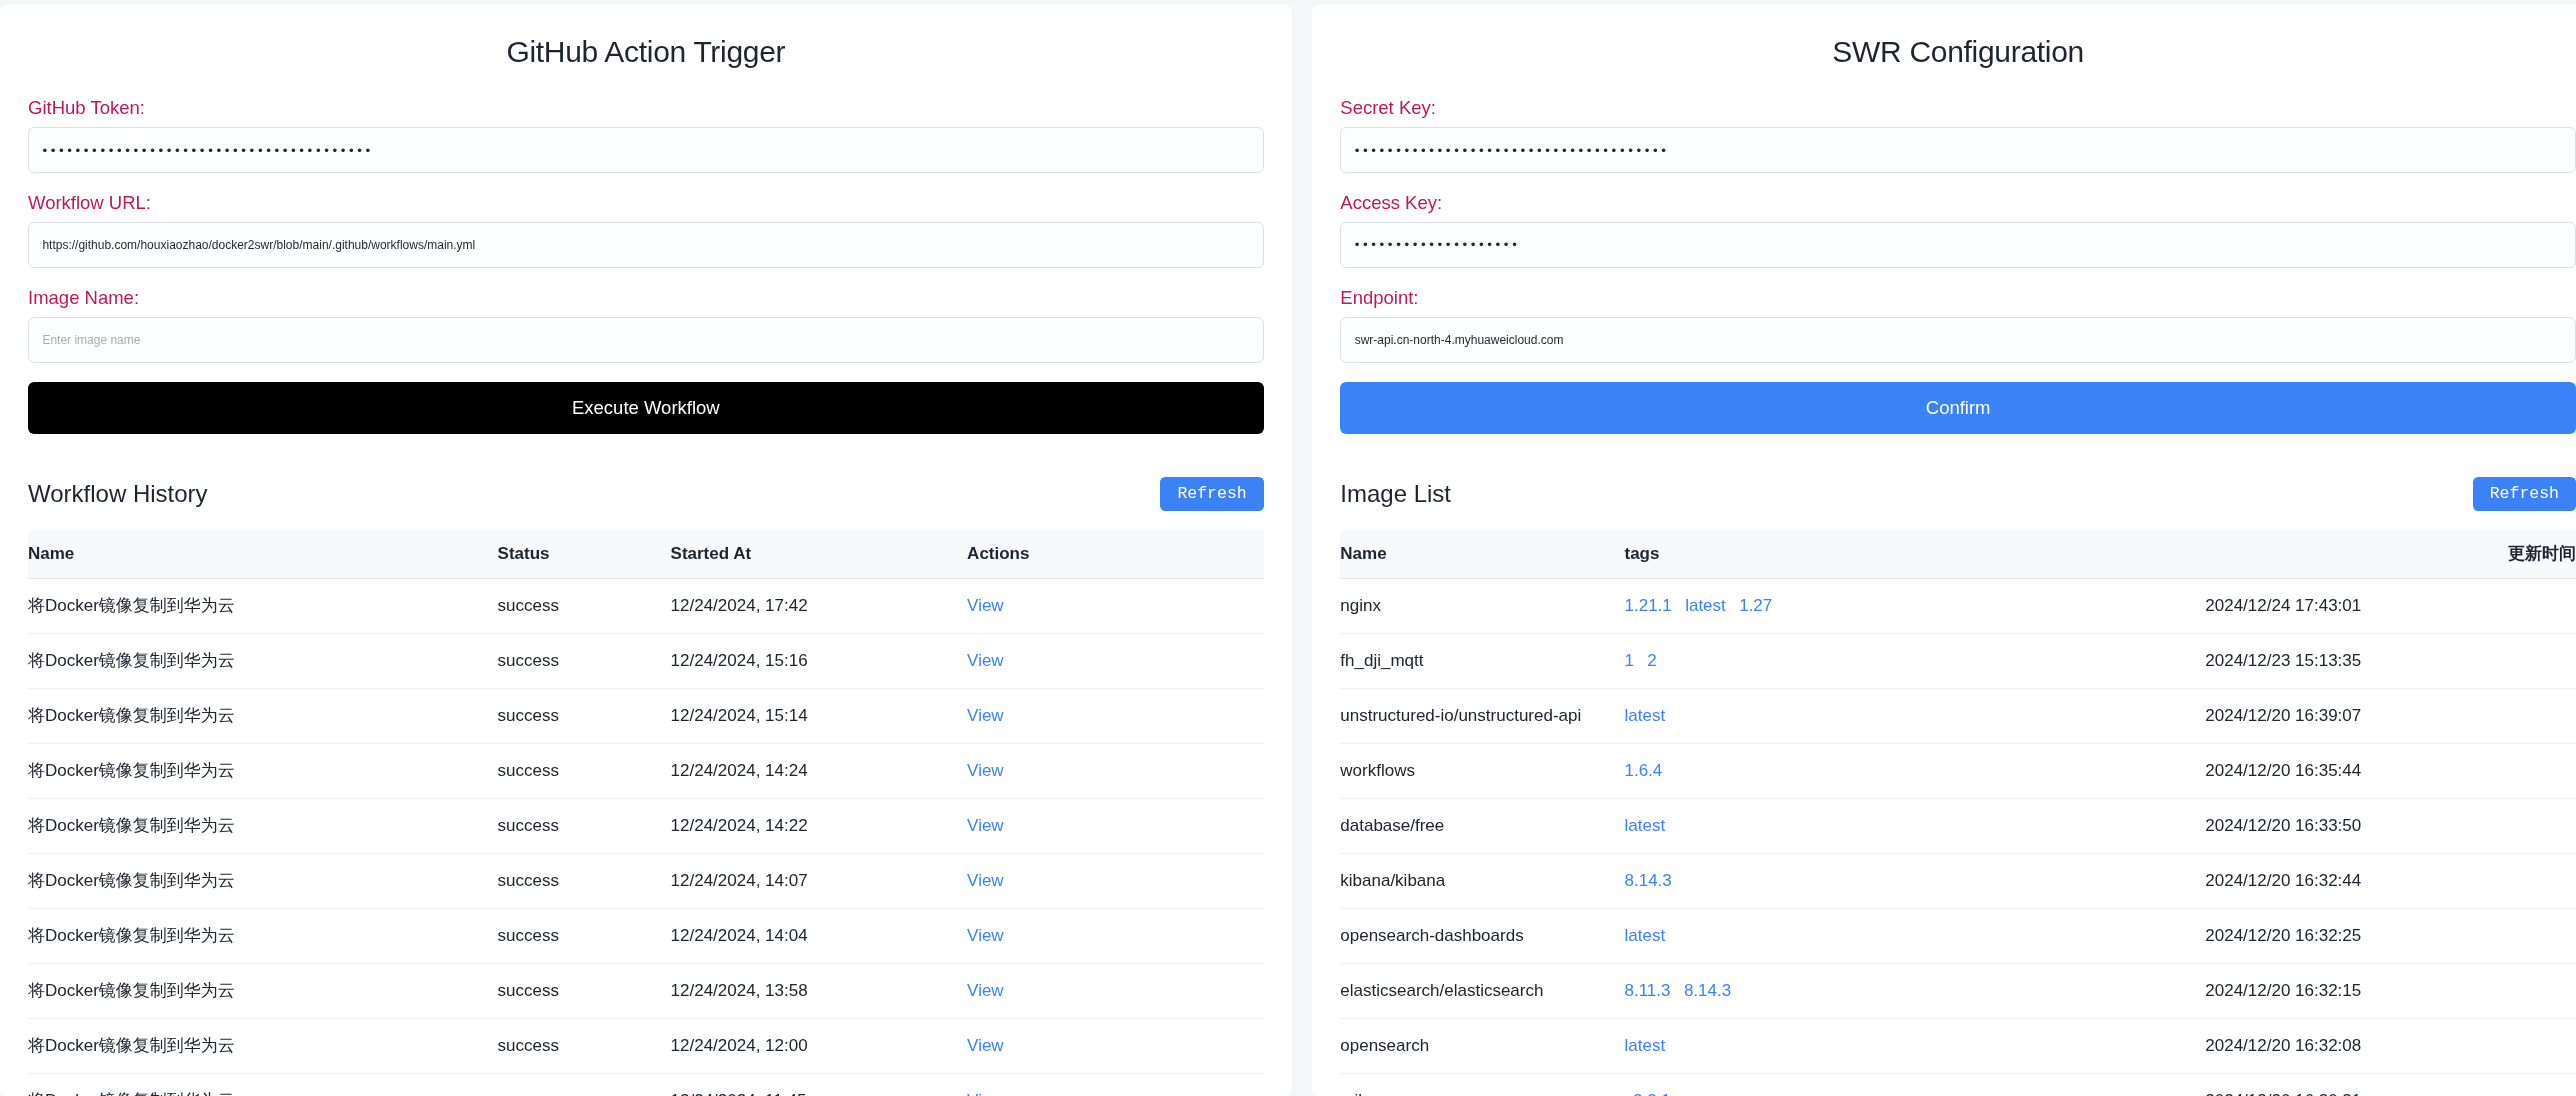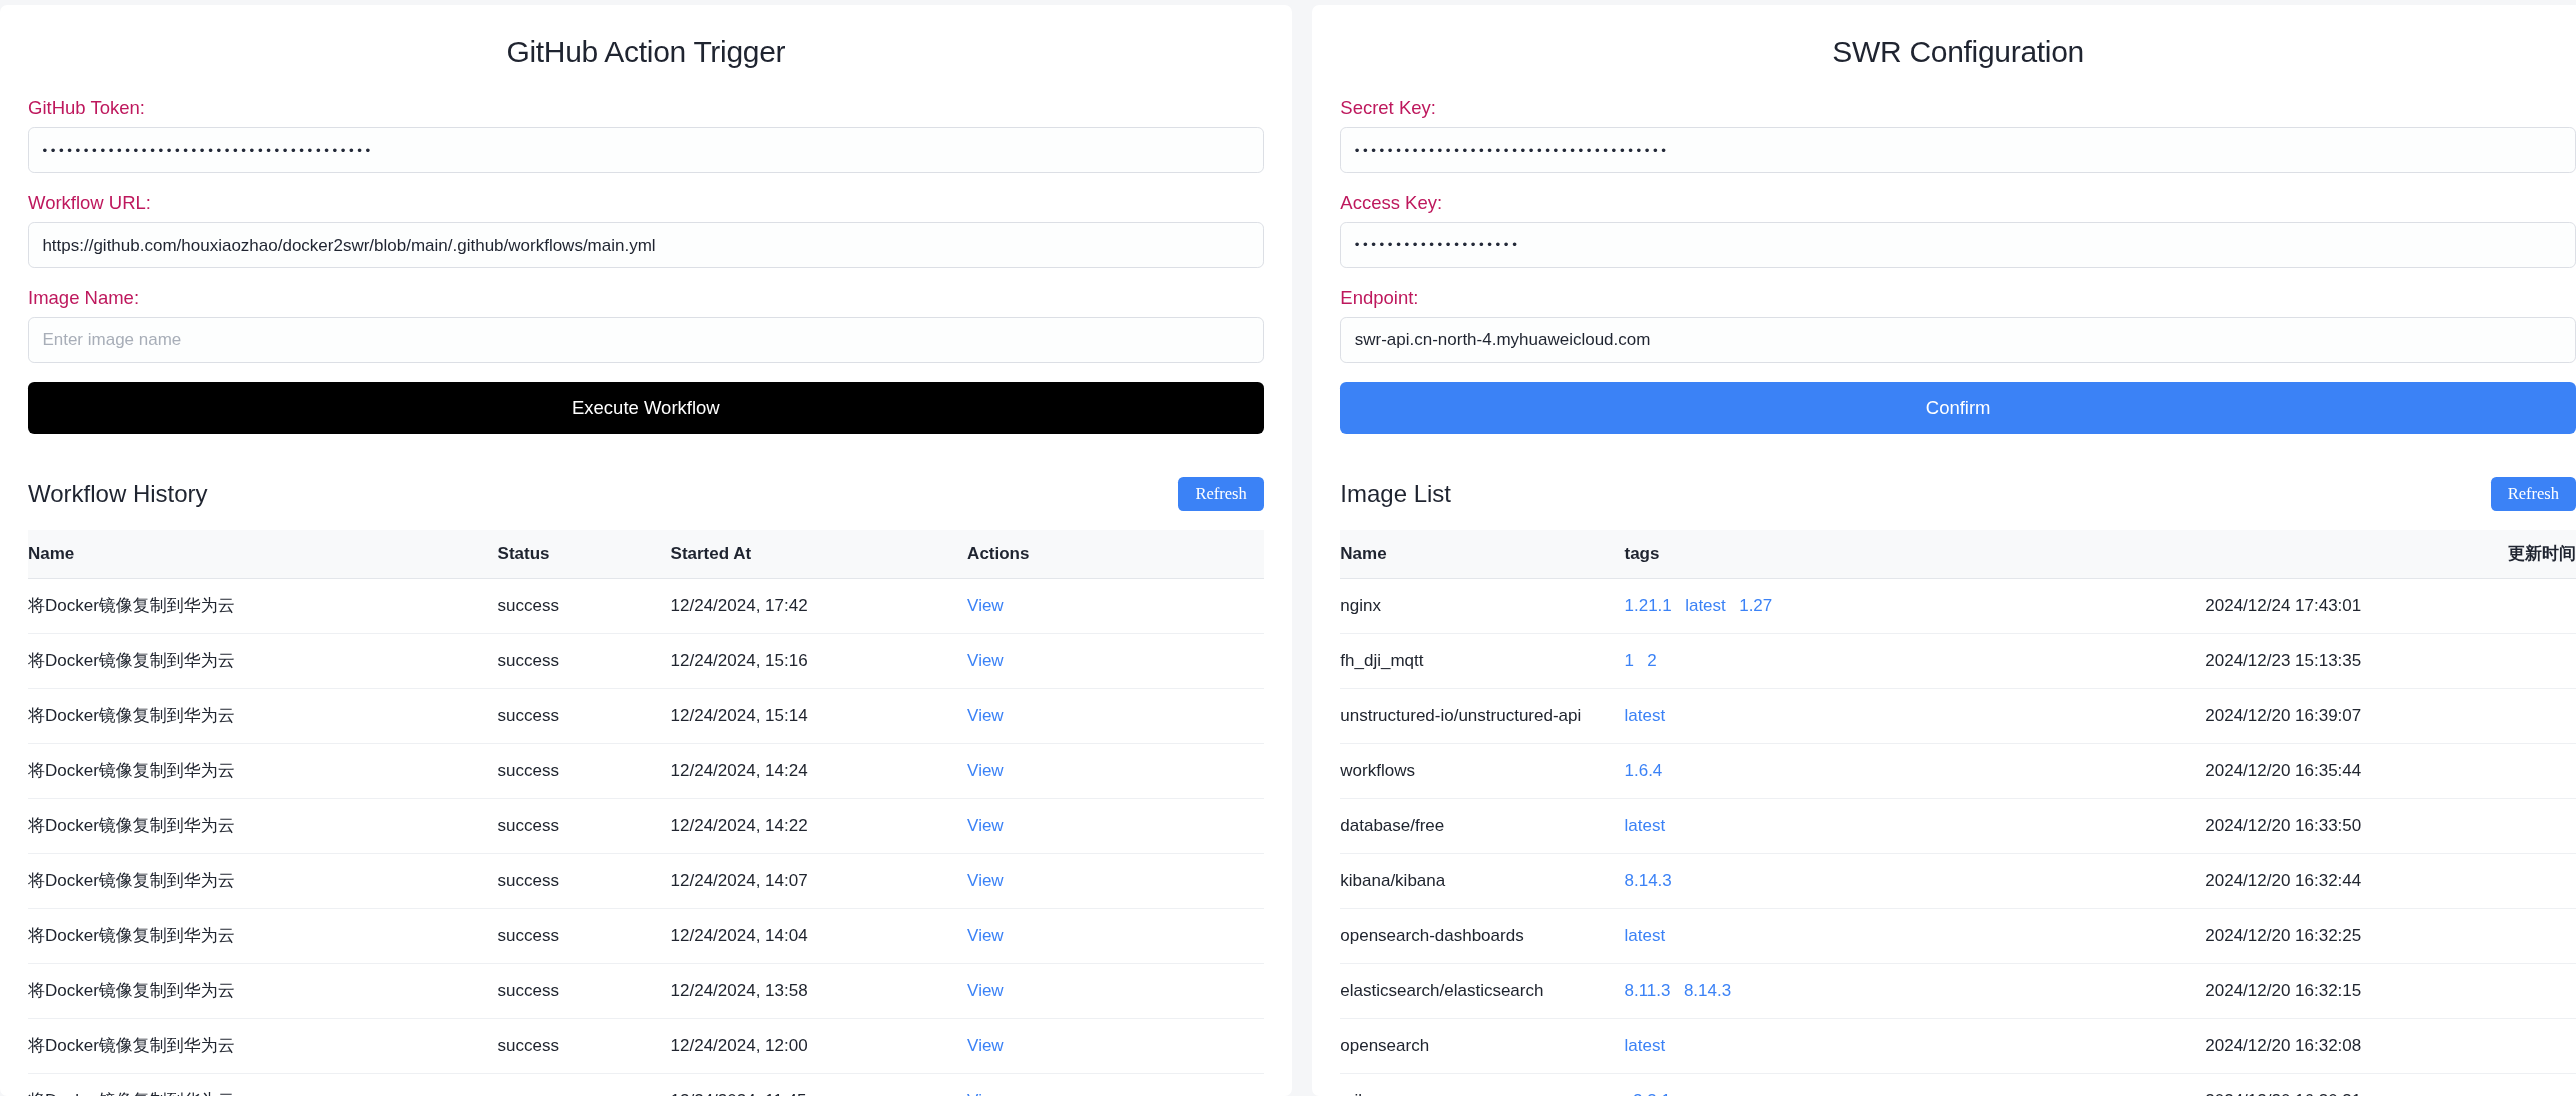--- a/index.html
+++ b/index.html
@@ -49,21 +49,21 @@
     margin-bottom: 8.8px;
     font-weight: 400;
     line-height: 1.1;
   }
   .input {
     width: 100%;
     height: 46px;
     border: 1px solid #dcdfe5;
     border-radius: 6.2px;
     background: #fdfefe;
-    font-size: 17px;
+    font-size: 12px;
     color: #1f2430;
     padding: 0 13.4px;
     font-family: "Liberation Sans", "DejaVu Sans", sans-serif;
     display: flex;
     align-items: center;
     line-height: 1;
     white-space: nowrap;
     overflow: hidden;
   }
   .input.masked {
@@ -104,21 +104,21 @@
     color: #1f2430;
     line-height: 1;
   }
   .refresh-btn {
     background: #3b82f6;
     color: #ffffff;
     border: none;
     border-radius: 5.2px;
     font-size: 16.5px;
     padding: 8.8px 17px;
-    font-family: Liberation Serif, serif;
+    font-family: Liberation Mono, monospace;
     cursor: pointer;
     line-height: 1;
     margin-left: 48px;
   }
 
   table.data {
     width: 100%;
     border-collapse: collapse;
     table-layout: fixed;
   }

